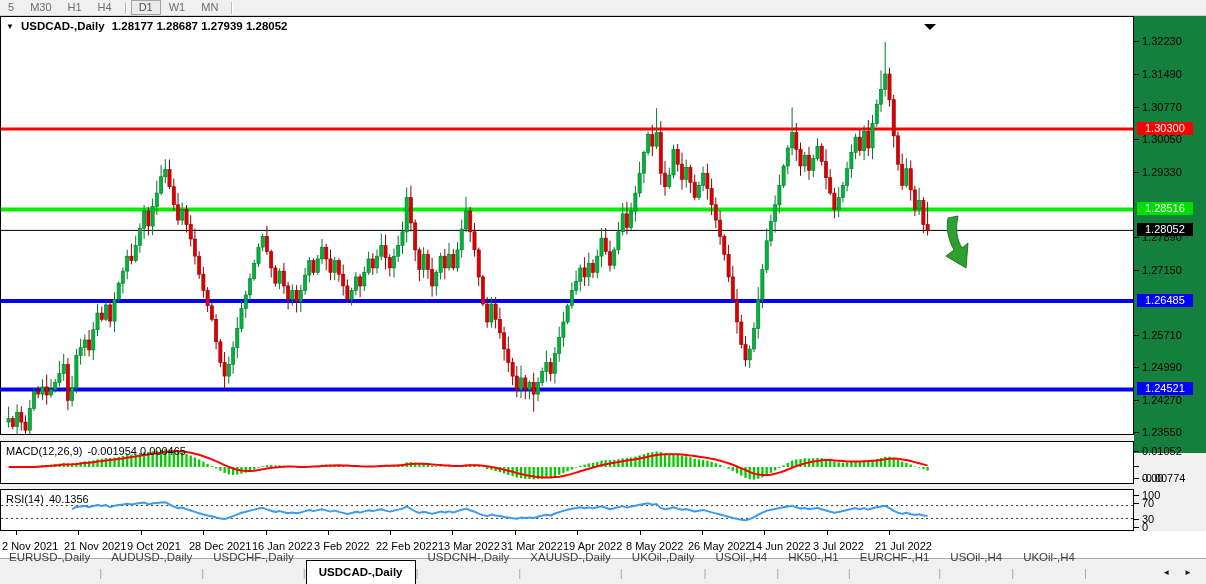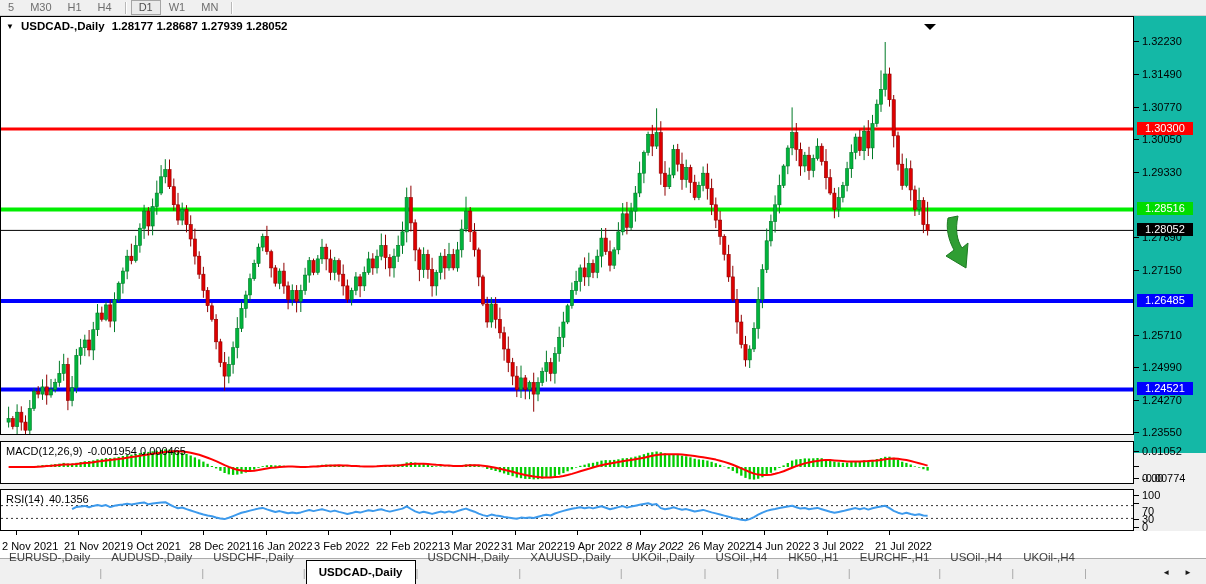--- a/index.html
+++ b/index.html
@@ -17,21 +17,21 @@
     box-sizing:border-box;}
   #main-panel{top:16px;height:419px;}
   #macd-panel{top:441px;height:43px;}
   #rsi-panel{top:489px;height:42px;}
   .panel svg{position:absolute;left:0;top:0;}
   .panel-label{position:absolute;left:5px;top:3px;color:#000;z-index:6;white-space:nowrap;}
   #chart-title{font-weight:bold;font-size:11.5px;display:flex;gap:7px;align-items:center;}
   #chart-title .dd{font-size:8px;}
   .ind-label{display:flex;gap:5px;}
   
-  .axis-col{position:absolute;left:1134px;top:16px;width:72px;height:437px;background:#14b8a6;color:#000;}
+  .axis-col{position:absolute;left:1134px;top:16px;width:72px;height:437px;background:#15803d;color:#000;}
   .tick-label{position:absolute;left:8px;white-space:nowrap;}
   .tick-dash{position:absolute;left:0;width:5px;height:1px;background:#000;}
   .level-chip{position:absolute;left:3px;padding:0 8px;height:13px;line-height:13px;
     color:#fff;white-space:nowrap;}
   
   .date-axis{position:absolute;left:0;top:531px;width:1206px;height:27px;background:#ffffff;color:#000;}
   .date-label{position:absolute;top:9px;white-space:nowrap;}
   .date-tick{position:absolute;top:0;width:1px;height:4px;background:#000;}
   
   .tabbar{position:absolute;left:0;top:558px;width:1206px;height:26px;background:#f0f0f0;
@@ -789,21 +789,21 @@
       <div class="level-chip" style="top: 366px; background: rgb(0, 0, 255); color: rgb(255, 255, 255);">1.24521</div>
       <div class="tick-dash" style="top: 435px;"></div>
       <div class="tick-label" style="top: 429px;">0.01052</div>
       <div class="tick-dash" style="top: 450px;"></div>
       <div class="tick-label" style="top: 456px; text-align: center;">0.00</div>
       <div class="tick-dash" style="top: 462px;"></div>
       <div class="tick-label" style="top: 456px;">-0.00774</div>
       <div class="tick-dash" style="top: 479px;"></div>
       <div class="tick-label" style="top: 473px;">100</div>
       <div class="tick-dash" style="top: 487px;"></div>
-      <div class="tick-label" style="top: 481px; margin-top: 8px;">70</div>
+      <div class="tick-label" style="top: 481px;">70</div>
       <div class="tick-dash" style="top: 503px;"></div>
       <div class="tick-label" style="top: 497px;">30</div>
       <div class="tick-dash" style="top: 511px;"></div>
       <div class="tick-label" style="top: 505px;">0</div>
     </div>
 
   <div class="date-axis" id="date-axis">
       <div class="date-tick" style="left: 16px;"></div>
       <div class="date-label" style="left: 2px;">2 Nov 2021</div>
       <div class="date-tick" style="left: 78px;"></div>
@@ -818,21 +818,21 @@
       <div class="date-label" style="left: 314px;">3 Feb 2022</div>
       <div class="date-tick" style="left: 390px;"></div>
       <div class="date-label" style="left: 376px;">22 Feb 2022</div>
       <div class="date-tick" style="left: 452px;"></div>
       <div class="date-label" style="left: 438px;">13 Mar 2022</div>
       <div class="date-tick" style="left: 515px;"></div>
       <div class="date-label" style="left: 501px;">31 Mar 2022</div>
       <div class="date-tick" style="left: 577px;"></div>
       <div class="date-label" style="left: 563px;">19 Apr 2022</div>
       <div class="date-tick" style="left: 640px;"></div>
-      <div class="date-label" style="left: 626px; font-style: italic;">8 May 2022</div>
+      <div class="date-label" style="left: 626px;">8 May 2022</div>
       <div class="date-tick" style="left: 702px;"></div>
       <div class="date-label" style="left: 688px;">26 May 2022</div>
       <div class="date-tick" style="left: 764px;"></div>
       <div class="date-label" style="left: 750px;">14 Jun 2022</div>
       <div class="date-tick" style="left: 827px;"></div>
       <div class="date-label" style="left: 813px;">3 Jul 2022</div>
       <div class="date-tick" style="left: 889px;"></div>
       <div class="date-label" style="left: 875px; text-align: center;">21 Jul 2022</div>
     </div>
 

